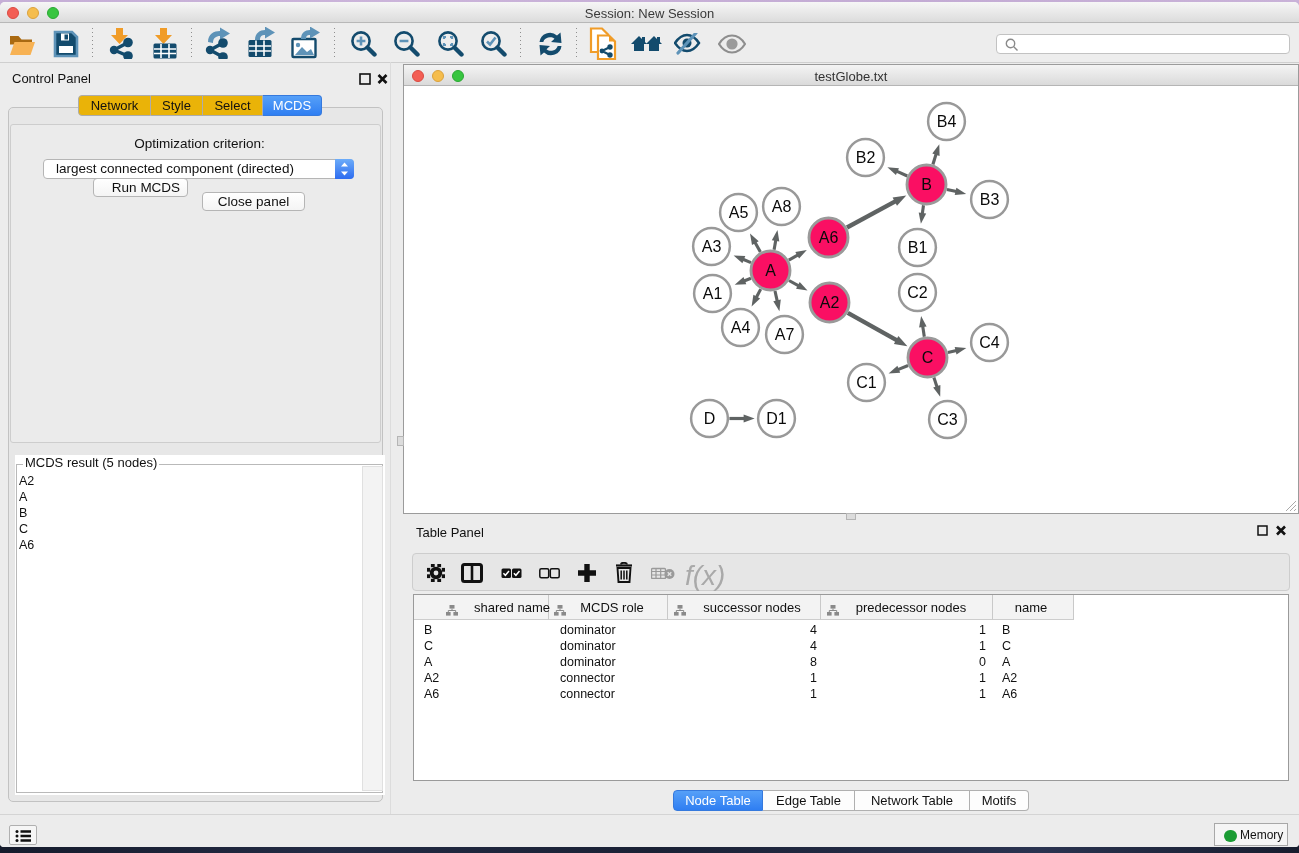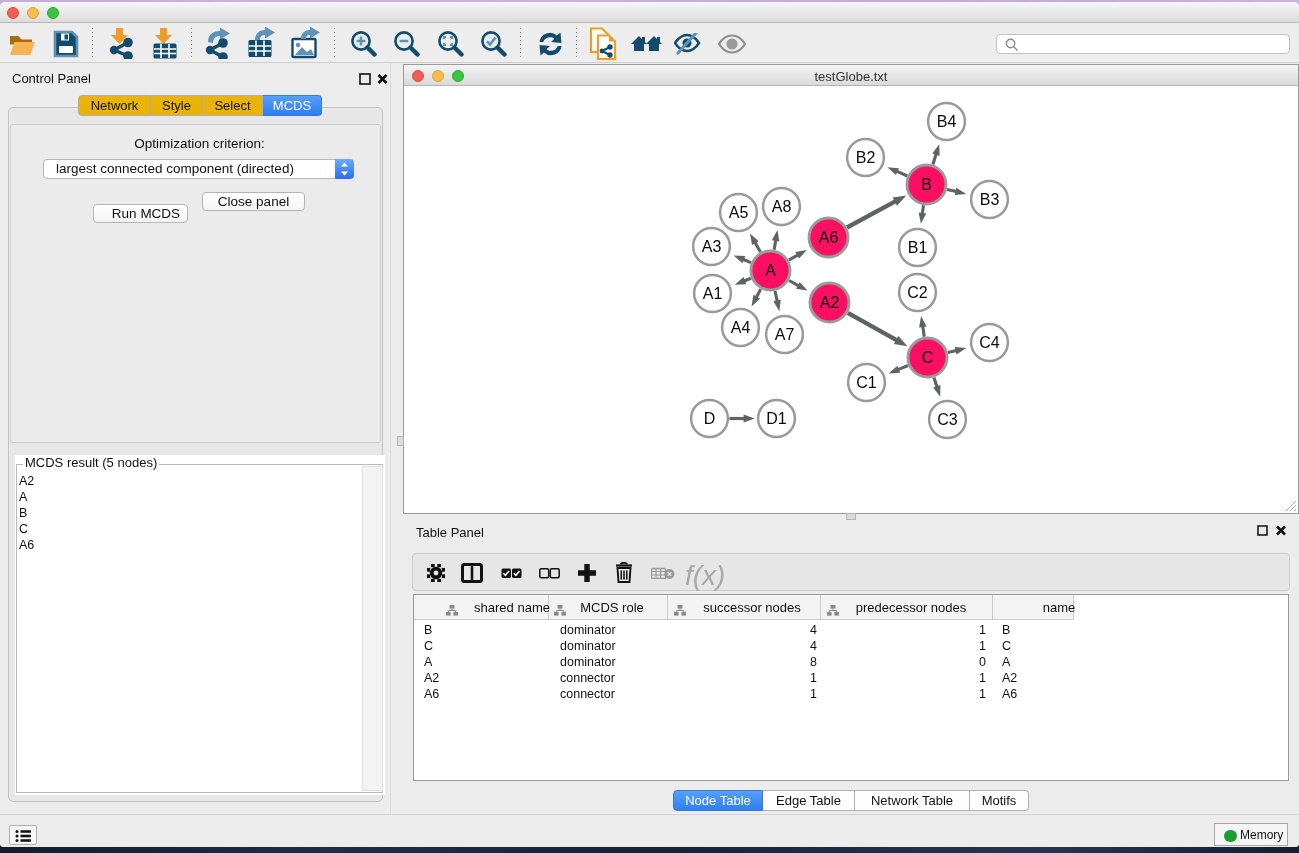--- a/index.html
+++ b/index.html
@@ -93,20 +93,21 @@
 #mem-btn span { position:absolute; left:25px; top:4px; }
 .grip { position:absolute; }
 </style></head><body>
 <div id="desktop-top"></div>
 <div id="desktop-bot"></div>
 <div id="app">
   <div id="titlebar">
     <div class="tl" style="left:7px;background:#f35e54;border:0.5px solid #da4a42;"></div>
     <div class="tl" style="left:27px;background:#f5bd4d;border:0.5px solid #dba13c;"></div>
     <div class="tl" style="left:46.5px;background:#38c540;border:0.5px solid #2aa833;"></div>
+    <div class="title">Session: New Session</div>
   </div>
   <div id="toolbar">
       <div class="tsep" style="left:92px"></div>
       <div class="tsep" style="left:191px"></div>
       <div class="tsep" style="left:334px"></div>
       <div class="tsep" style="left:520px"></div>
       <div class="tsep" style="left:576px"></div>
       <svg style="position:absolute;left:8px;top:7px" width="28" height="27" viewBox="0 0 28 27">
 <path d="M2 5 h8.5 l3 3.5 H24 v5 H2 Z" fill="#aa6a12"></path>
 <path d="M2 24 L6.5 11 H27 L22.5 24 Z" fill="#f7b254"></path>
@@ -217,21 +218,21 @@
     <div class="tab last sel" style="width:59px;">MCDS</div>
   </div>
   <div id="cp-inner"></div>
   <div id="dropdown">largest connected component (directed)
     <div id="dd-btn"><svg width="19" height="20">
           <path d="M9.5 3.5 L13 7.5 H6 Z" fill="#fff"></path>
           <path d="M9.5 16.5 L13 12.5 H6 Z" fill="#fff"></path>
         </svg></div>
   </div>
   <div id="opt-label">Optimization criterion:</div>
-  <div class="btn" style="left:93px;top:202px;width:95px;padding-left:11px;">Run MCDS</div>
+  <div class="btn" style="left:93px;top:176px;width:95px;padding-left:11px;">Run MCDS</div>
   <div class="btn" style="left:202px;top:190px;width:103px;">Close panel</div>
   <div id="mcds-box">
     <div id="mcds-border"></div>
     <div id="mcds-legend">MCDS result (5 nodes)</div>
     <div id="mcds-list">A2<br>A<br>B<br>C<br>A6</div>
     <div id="mcds-scroll"></div>
   </div>
 
   <div id="netwin">
     <div id="net-titlebar">
@@ -386,21 +387,21 @@
   <div id="tbl">
     <div class="hcell" style="left:0;width:135px;"></div>
     <div class="hcell" style="left:135px;width:119px;"></div>
     <div class="hcell" style="left:254px;width:153px;"></div>
     <div class="hcell" style="left:407px;width:172px;"></div>
     <div class="hcell" style="left:579px;width:81px;"></div>
     <span class="htxt" style="left:98px;">shared name</span>
     <span class="htxt" style="left:198px;">MCDS role</span>
     <span class="htxt" style="left:338px;">successor nodes</span>
     <span class="htxt" style="left:497px;">predecessor nodes</span>
-    <span class="htxt" style="left:617px;margin-left:28px;">name</span>
+    <span class="htxt" style="left:617px;">name</span>
     <svg style="position:absolute;left:32px;top:10px" width="12" height="11" viewBox="0 0 12 11">
 <rect x="3.5" y="0" width="5" height="3.6" fill="#8a8a8a"></rect>
 <rect x="0" y="7" width="4.6" height="3.6" fill="#8a8a8a"></rect>
 <rect x="7.4" y="7" width="4.6" height="3.6" fill="#8a8a8a"></rect>
 <path d="M6 3.6 V5.5 M2.3 7 V5.5 H9.7 V7" stroke="#8a8a8a" stroke-width="1" fill="none"></path>
 </svg>
       <svg style="position:absolute;left:140px;top:10px" width="12" height="11" viewBox="0 0 12 11">
 <rect x="3.5" y="0" width="5" height="3.6" fill="#8a8a8a"></rect>
 <rect x="0" y="7" width="4.6" height="3.6" fill="#8a8a8a"></rect>
 <rect x="7.4" y="7" width="4.6" height="3.6" fill="#8a8a8a"></rect>

